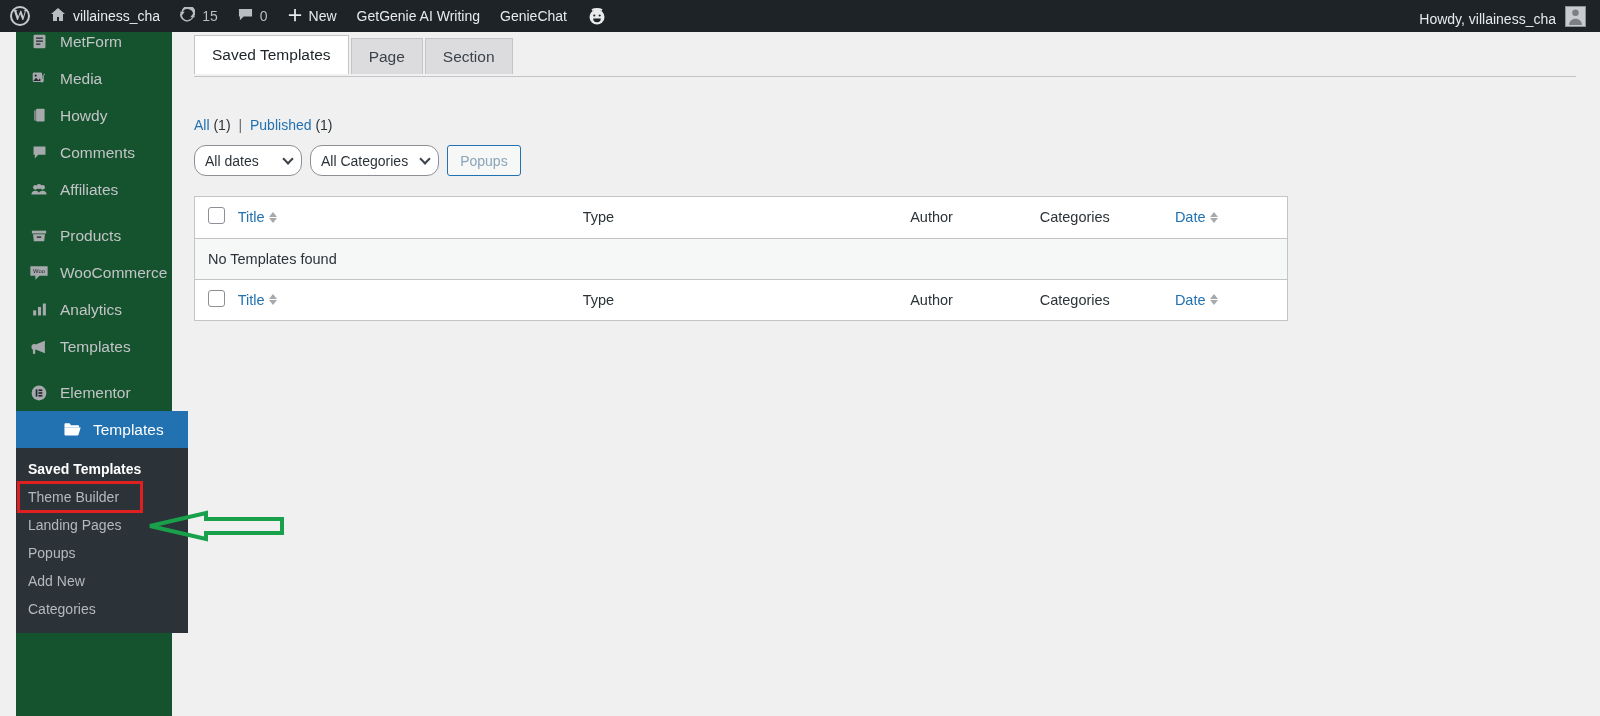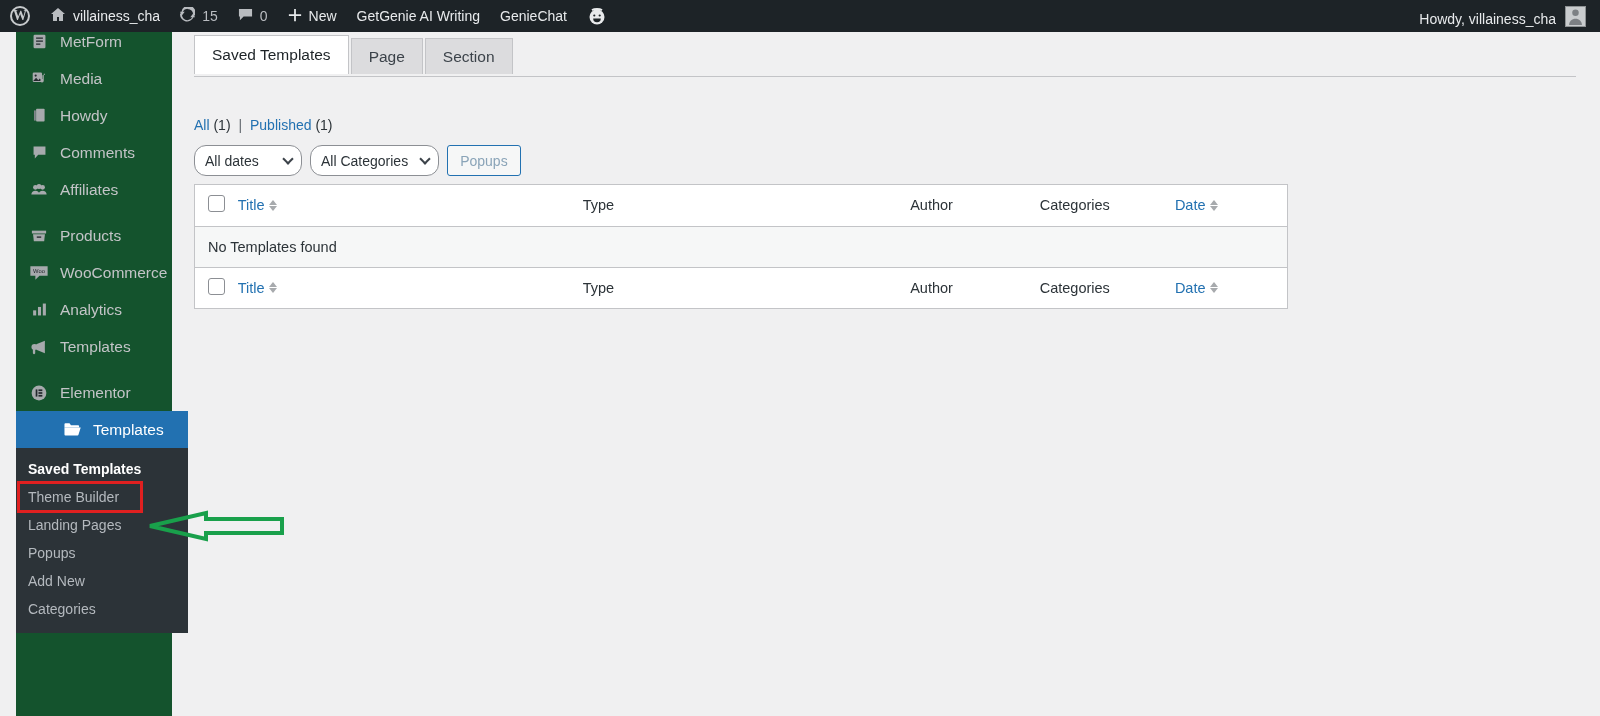--- a/index.html
+++ b/index.html
@@ -146,21 +146,21 @@
   }
   #filter-btn {
     height: 31px; padding: 0 12px;
     background: #f6f7f7; border: 1px solid #2271b1; border-radius: 3px;
     color: #8aa4b8; font-size: 14px; cursor: pointer;
     display: flex; align-items: center;
   }
 
   
   #tablewrap {
-    position: absolute; top: 152px; left: 22px;
+    position: absolute; top: 164px; left: 22px;
     width: 1094px;
     background: #fff;
     border: 1px solid #c3c4c7;
   }
   table { width: 100%; border-collapse: collapse; }
   th, td {
     text-align: left; font-weight: 400;
     font-size: 14.5px; color: #2c3338;
     padding: 0; height: 41px; vertical-align: middle;
   }

